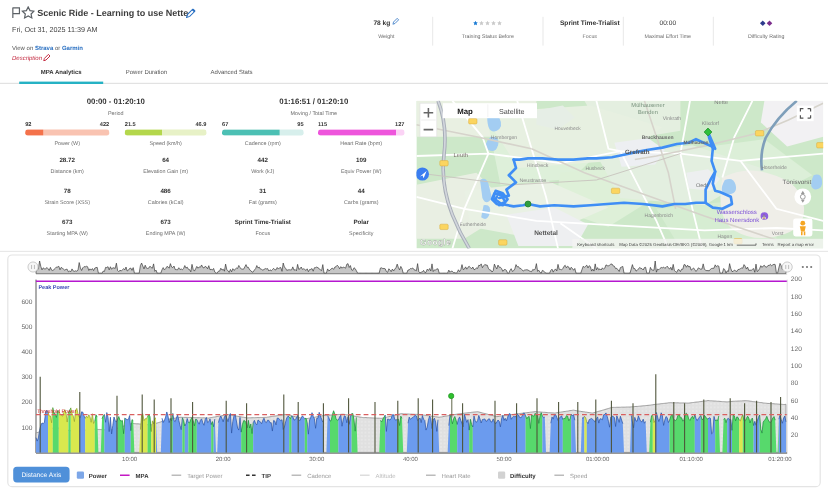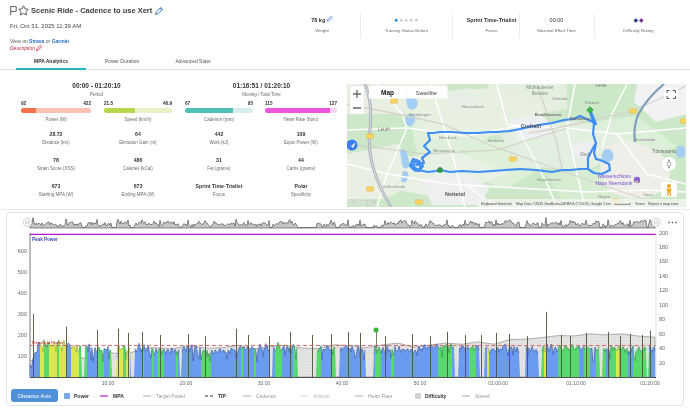--- a/index.html
+++ b/index.html
@@ -7,21 +7,21 @@
 .lbl{font-size:4.5px;color:#6b6b6b}
 .ctr{text-align:center}
 a{text-decoration:none}
 </style></head>
 <body>
 
 <svg class="abs" style="left:9px;top:5px" width="20" height="11" viewBox="0 0 20 11">
  <path d="M1.7 1.2 V10 M1.7 1.6 H7.2 V6.4 H1.7" fill="none" stroke="#5c6166" stroke-width="1"></path>
  <path d="M14.8 1.2 l1.5 3.05 3.35 .45 -2.45 2.35 .6 3.3 -3-1.6 -3 1.6 .6-3.3 -2.45-2.35 3.35-.45z" fill="none" stroke="#5c6166" stroke-width="1" transform="translate(-0.3,-0.4)"></path>
 </svg>
-<div class="abs" style="left:31px;top:6px;font-size:7.5px;font-weight:bold;color:#3c3c3c">Scenic Ride - Cadence to use Xert</div>
+<div class="abs" style="left:31px;top:6px;font-size:7.5px;font-weight:bold;color:#3c3c3c">Scenic Ride - Learning to use Nette</div>
 <svg class="abs" style="left:155px;top:7px" width="8" height="8" viewBox="0 0 9 9">
     <path d="M0.5 8.5 l1-3 5-5 2 2 -5 5z M5.8 1.2 l2 2" fill="none" stroke="#2a70c2" stroke-width="1"></path>
   </svg>
 <div class="abs" style="left:10px;top:23px;font-size:6px;color:#454545">Fri, Oct 31, 2025 11:39 AM</div>
 <div class="abs" style="left:10px;top:38px;font-size:5px;color:#555">View on <a style="color:#2a70c2;font-weight:bold">Strava</a> or <a style="color:#2a70c2;font-weight:bold">Garmin</a></div>
 <div class="abs" style="left:10px;top:44.5px;font-size:5px;font-style:italic;color:#c2263d">Description <svg width="6" height="6" viewBox="0 0 9 9" style="vertical-align:-1px">
       <path d="M0.5 8.5 l1-3 5-5 2 2 -5 5z" fill="none" stroke="#c2263d" stroke-width="1.2"></path>
     </svg></div>
 <div class="abs" style="left:284.0px;top:14px;width:76px;height:24px;">
     <div class="ctr" style="font-size:5.5px;color:#333;height:12px;line-height:13px"><b>78 kg</b><svg width="5.5" height="5.5" viewBox="0 0 9 9" style="vertical-align:0.5px;margin-left:2px">

